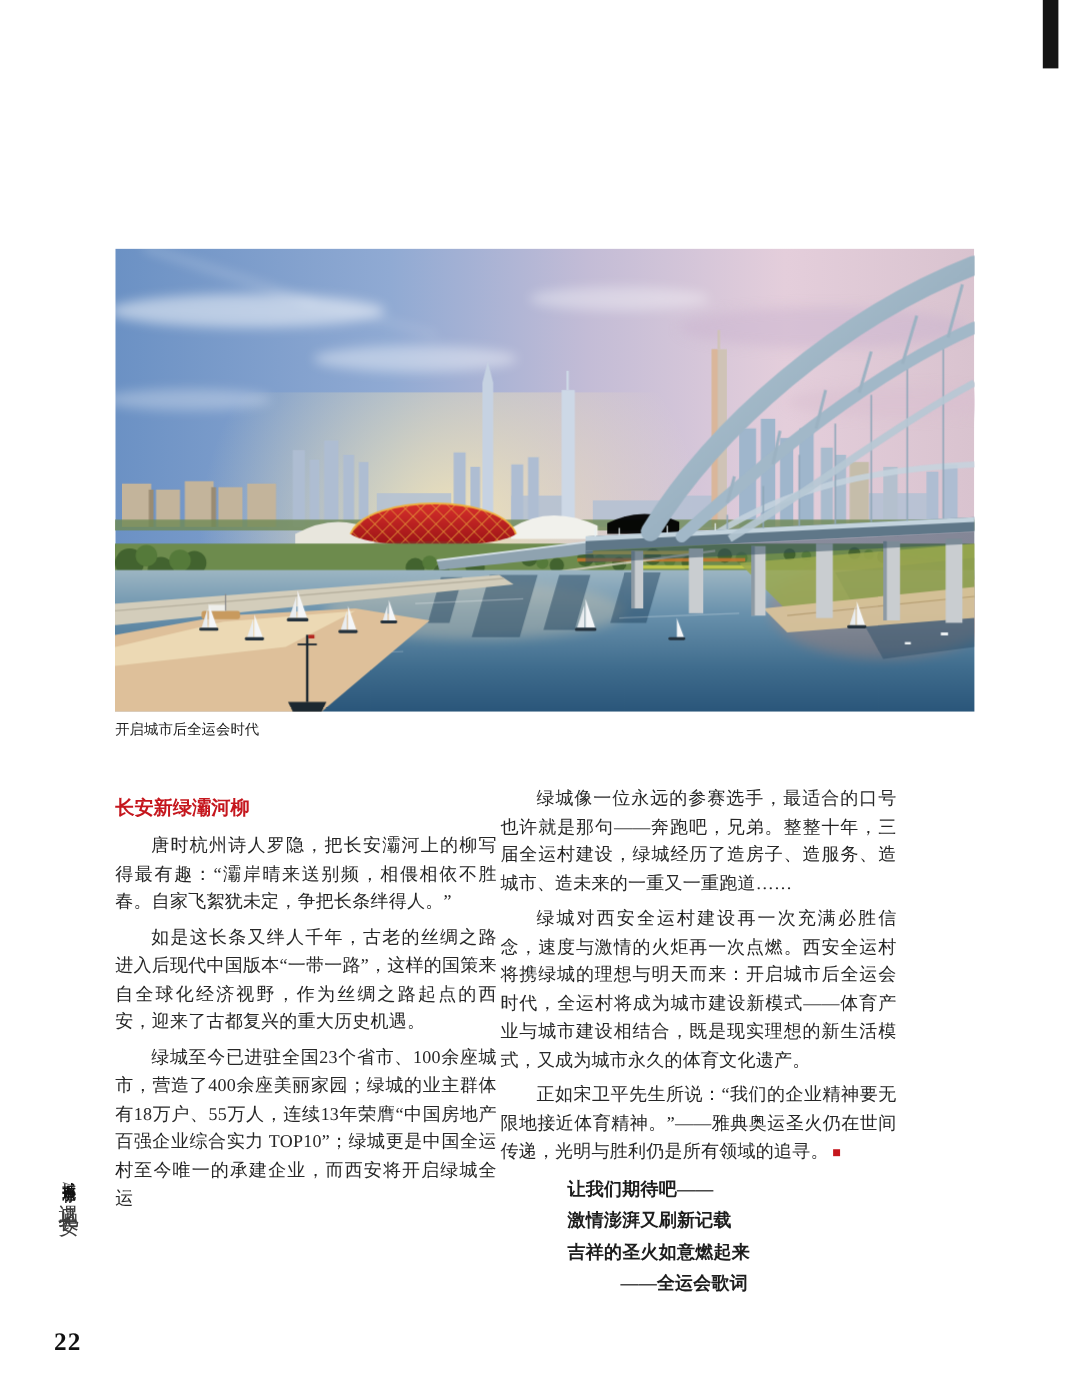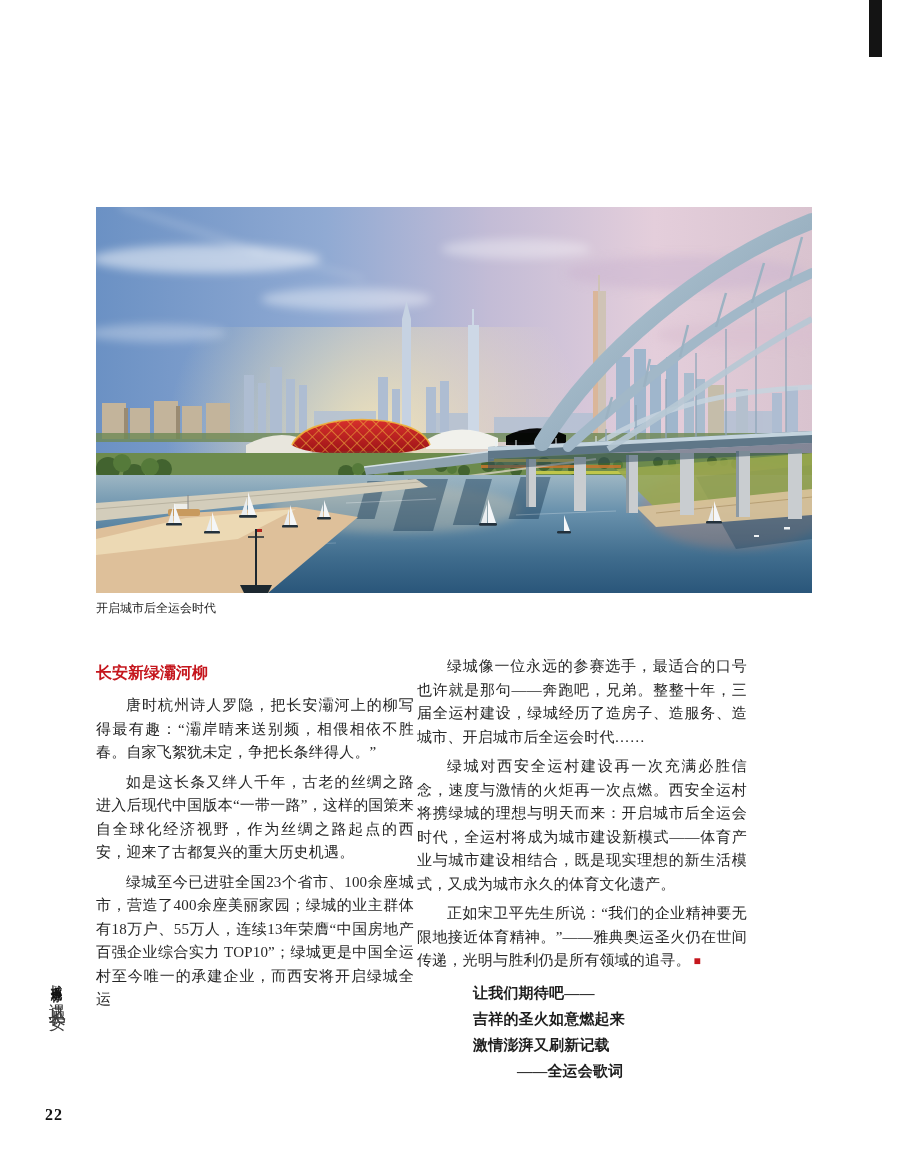--- a/index.html
+++ b/index.html
@@ -20,21 +20,21 @@
   .endmark{color:#c5161d;font-size:12px;margin-left:3px;letter-spacing:0;}
   .poem{margin-top:4px;font-weight:600;line-height:26px;color:#1d1d1d;}
   .poem div{padding-left:56px;}
   .poem .poem-attrib{padding-left:100px;}
   .sidebar{position:absolute;left:44px;top:976px;width:26px;}
   .v-text{writing-mode:vertical-rl;text-orientation:mixed;display:block;margin:0 auto;}
   .v-cat{font-family:"Liberation Sans","DejaVu Sans",sans-serif;font-weight:bold;font-size:11px;
          letter-spacing:2px;color:#111;}
   .v-sep{font-size:15px;color:#666;margin:1px 0;}
   .v-title{font-size:17px;letter-spacing:3px;color:#3c3c3c;}
-  .pagenum{position:absolute;left:45px;top:1106px;font-size:16px;font-weight:bold;color:#111;
+  .pagenum{position:absolute;left:45px;top:1106px;font-size:21px;font-weight:bold;color:#111;
            font-family:"Liberation Serif","DejaVu Serif",serif;letter-spacing:1px;}
 </style>
 </head>
 <body>
 
 <div class="page">
 
   <div class="print-mark"></div>
 
   <div class="photo">
@@ -327,27 +327,27 @@
 
   <div class="heading">长安新绿灞河柳</div>
 
   <div class="col col-left">
     <p>唐时杭州诗人罗隐，把长安灞河上的柳写得最有趣：“灞岸晴来送别频，相偎相依不胜春。自家飞絮犹未定，争把长条绊得人。”</p>
     <p>如是这长条又绊人千年，古老的丝绸之路进入后现代中国版本“一带一路”，这样的国策来自全球化经济视野，作为丝绸之路起点的西安，迎来了古都复兴的重大历史机遇。</p>
     <p>绿城至今已进驻全国23个省市、100余座城市，营造了400余座美丽家园；绿城的业主群体有18万户、55万人，连续13年荣膺“中国房地产百强企业综合实力 TOP10”；绿城更是中国全运村至今唯一的承建企业，而西安将开启绿城全运</p>
   </div>
 
   <div class="col col-right">
-    <p>绿城像一位永远的参赛选手，最适合的口号也许就是那句——奔跑吧，兄弟。整整十年，三届全运村建设，绿城经历了造房子、造服务、造城市、开启城市后全运会时代……</p>
+    <p>绿城像一位永远的参赛选手，最适合的口号也许就是那句——奔跑吧，兄弟。整整十年，三届全运村建设，绿城经历了造房子、造服务、造城市、造未来的一重又一重跑道……</p>
     <p>绿城对西安全运村建设再一次充满必胜信念，速度与激情的火炬再一次点燃。西安全运村将携绿城的理想与明天而来：开启城市后全运会时代，全运村将成为城市建设新模式——体育产业与城市建设相结合，既是现实理想的新生活模式，又成为城市永久的体育文化遗产。</p>
     <p><span>正如宋卫平先生所说：“我们的企业精神要无限地接近体育精神。”——雅典奥运圣火仍在世间传递，光明与胜利仍是所有领域的追寻。</span><span class="endmark">■</span></p>
     <div class="poem">
       <div>让我们期待吧——</div>
+      <div>激情澎湃又刷新记载</div>
       <div>吉祥的圣火如意燃起来</div>
-      <div>激情澎湃又刷新记载</div>
       <div class="poem-attrib">——全运会歌词</div>
     </div>
   </div>
 
   <div class="sidebar">
     <span class="v-text">
       <span class="v-cat">城市地标</span><span class="v-sep">/</span><span class="v-title">遇见长安</span>
     </span>
   </div>
 

